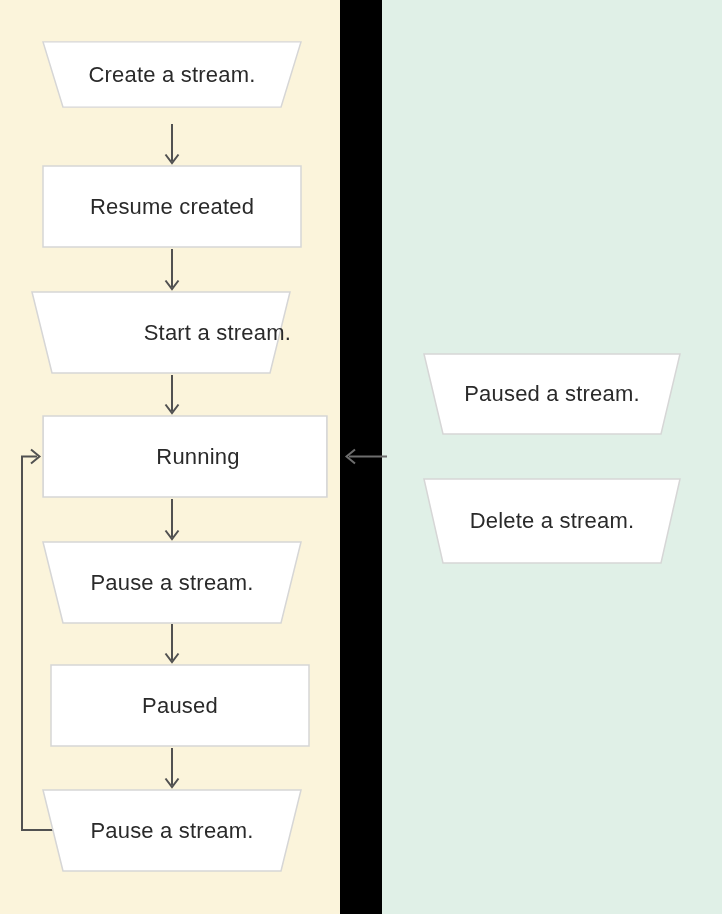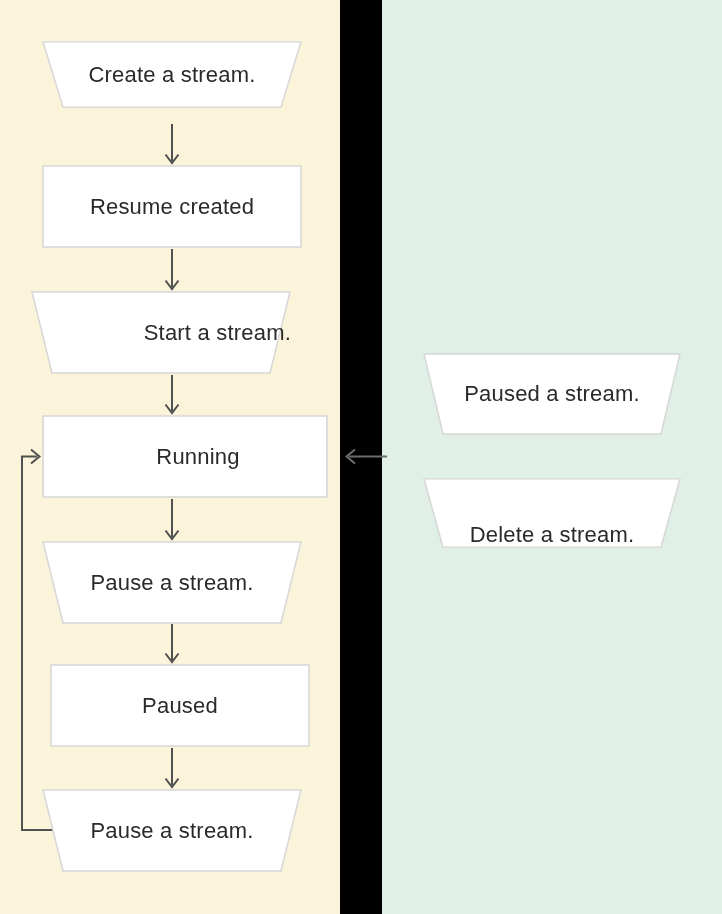--- a/index.html
+++ b/index.html
@@ -53,21 +53,21 @@
   
   .n-create  { left: 42px;  top: 41px;  width: 260px; height: 67px; }
   .n-created { left: 42px;  top: 165px; width: 260px; height: 83px; }
   .n-start   { left: 31px;  top: 291px; width: 260px; height: 83px; justify-content: flex-end; }
   .n-running { left: 42px;  top: 415px; width: 260px; height: 83px; padding-left: 26px; }
   .n-pause   { left: 42px;  top: 541px; width: 260px; height: 83px; }
   .n-paused  { left: 42px;  top: 664px; width: 260px; height: 83px; margin-left: 8px; }
   .n-resume  { left: 42px;  top: 789px; width: 260px; height: 83px; }
   
   .n-modify  { left: 423px; top: 353px; width: 258px; height: 82px; }
-  .n-delete  { left: 423px; top: 478px; width: 258px; height: 70px; align-items: flex-end; }
+  .n-delete  { left: 423px; top: 478px; width: 258px; height: 86px; }
 </style>
 </head>
 <body>
 
 <div class="canvas">
 
   <div class="panel panel-left" style="background-color: rgb(251, 244, 219);"></div>
   <div class="panel panel-divider" style="background-color: rgb(0, 0, 0);"></div>
   <div class="panel panel-right" style="background-color: rgb(224, 240, 231);"></div>
 

